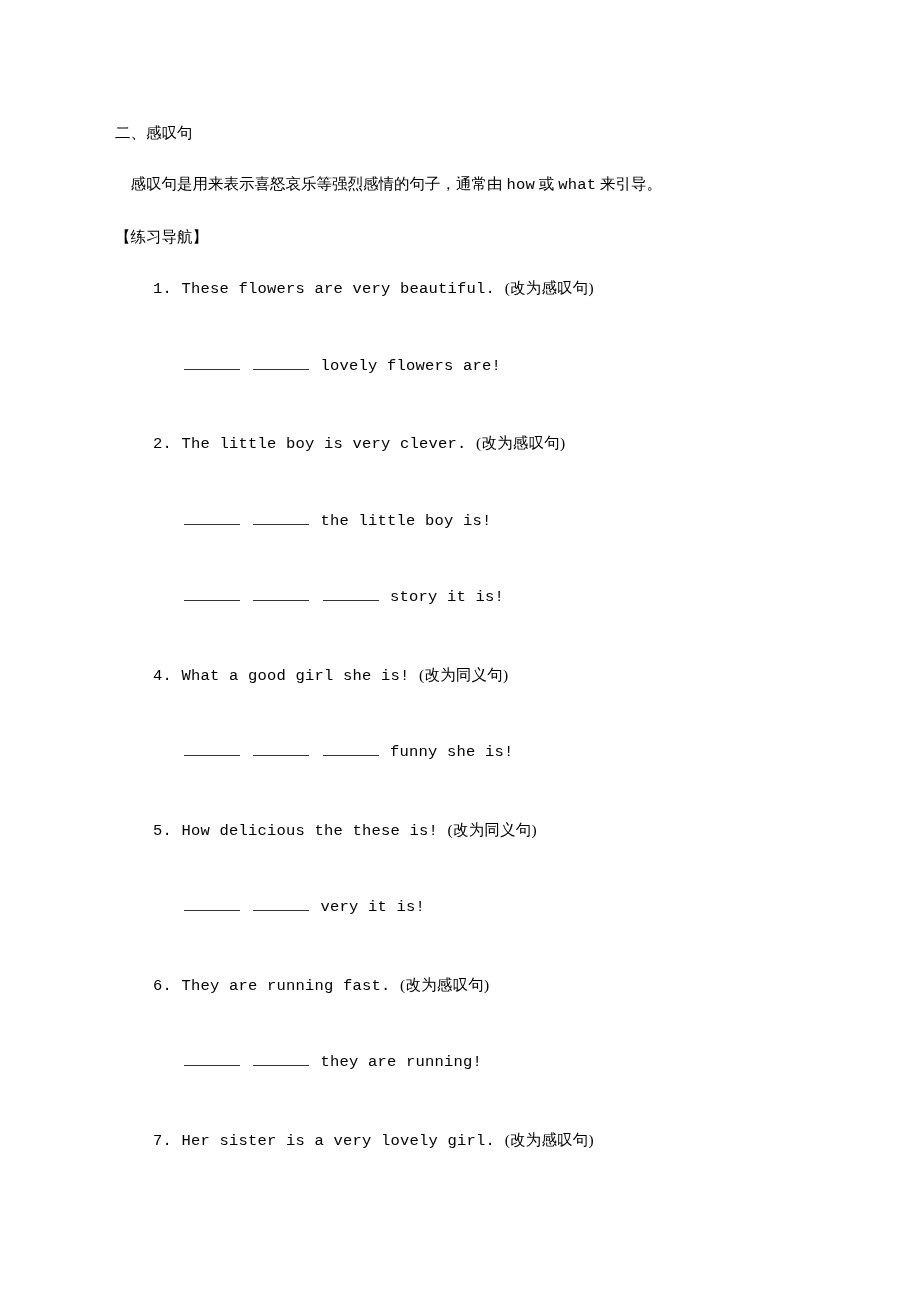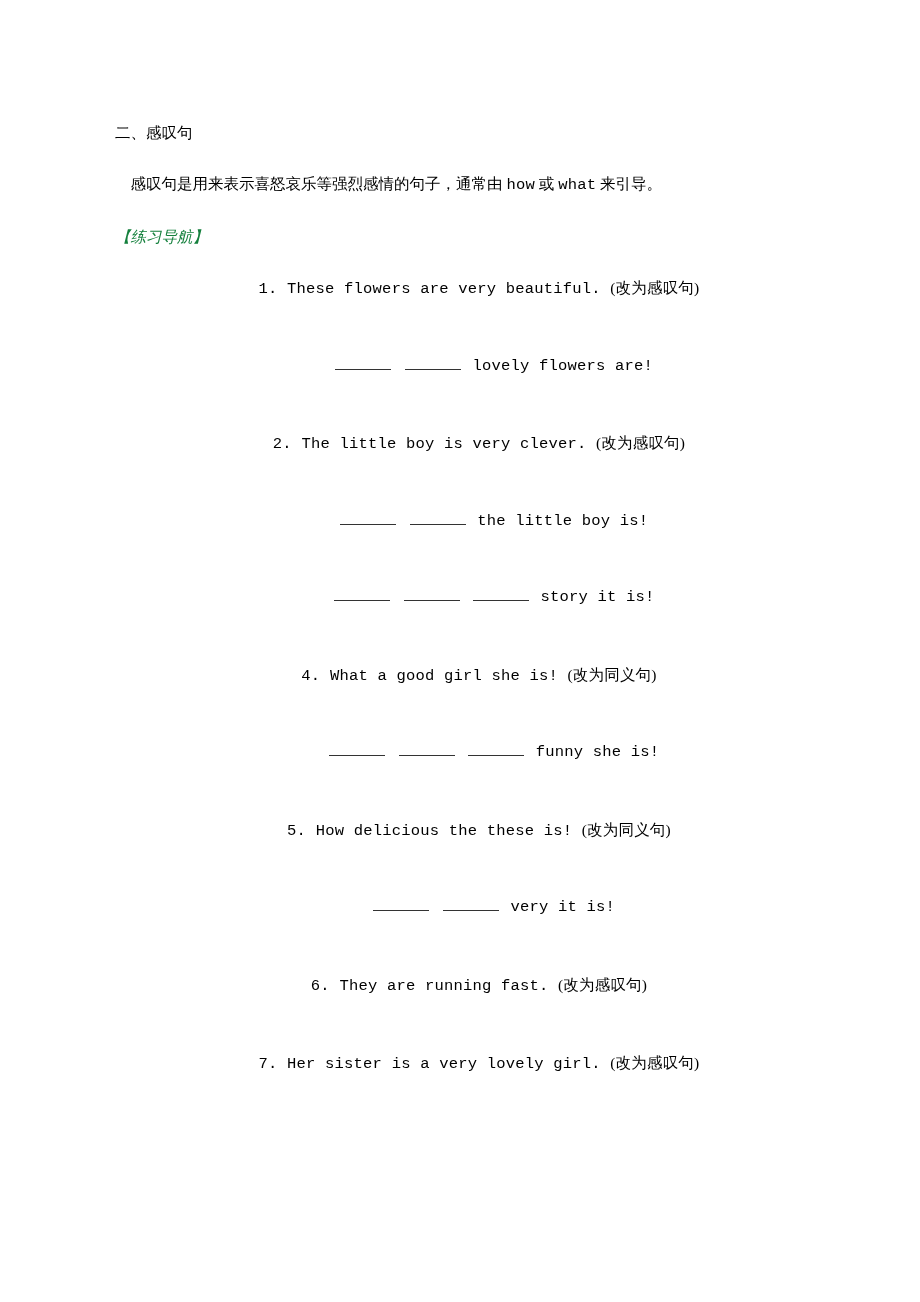--- a/index.html
+++ b/index.html
@@ -13,25 +13,23 @@
     min-height: 1302px;
     box-sizing: border-box;
     padding: 120px 115px 80px 115px;
     color: #000000;
     font-size: 15.5px;
     line-height: 25.5px;
   }
   .en {
     font-family: "Courier New", monospace;
     letter-spacing: 0.2px;
-    text-align: center;
   }
   .red {
-    color: #15803d;
-    font-style: italic;
+    color: #000000;
   }
   .blank {
     display: inline-block;
     border-bottom: 1px solid #333;
     width: 56px;
     height: 14px;
     vertical-align: baseline;
     margin: 0 2px;
   }
   .line {
@@ -78,20 +76,23 @@
   <div class="line en">
     <span>5.</span> <span>How delicious the these is!</span> <span style="font-family:'SimSun',serif;">(改为同义句)</span>
   </div>
   <div class="line en">
     &nbsp;&nbsp;&nbsp;<span class="blank"></span> <span class="blank"></span><span> very it is!</span>
   </div>
 
   <div class="line en">
     <span>6.</span> <span>They are running fast.</span> <span style="font-family:'SimSun',serif;">(改为感叹句)</span>
   </div>
+  <div class="line en">
+    &nbsp;&nbsp;&nbsp;<span class="blank"></span> <span class="blank"></span><span> they are running!</span>
+  </div>
 
   <div class="line en">
     <span>7.</span> <span>Her sister is a very lovely girl.</span> <span style="font-family:'SimSun',serif;">(改为感叹句)</span>
   </div>
   <div class="line en">
     &nbsp;&nbsp;&nbsp; 
   </div>
 
 </div>
 

